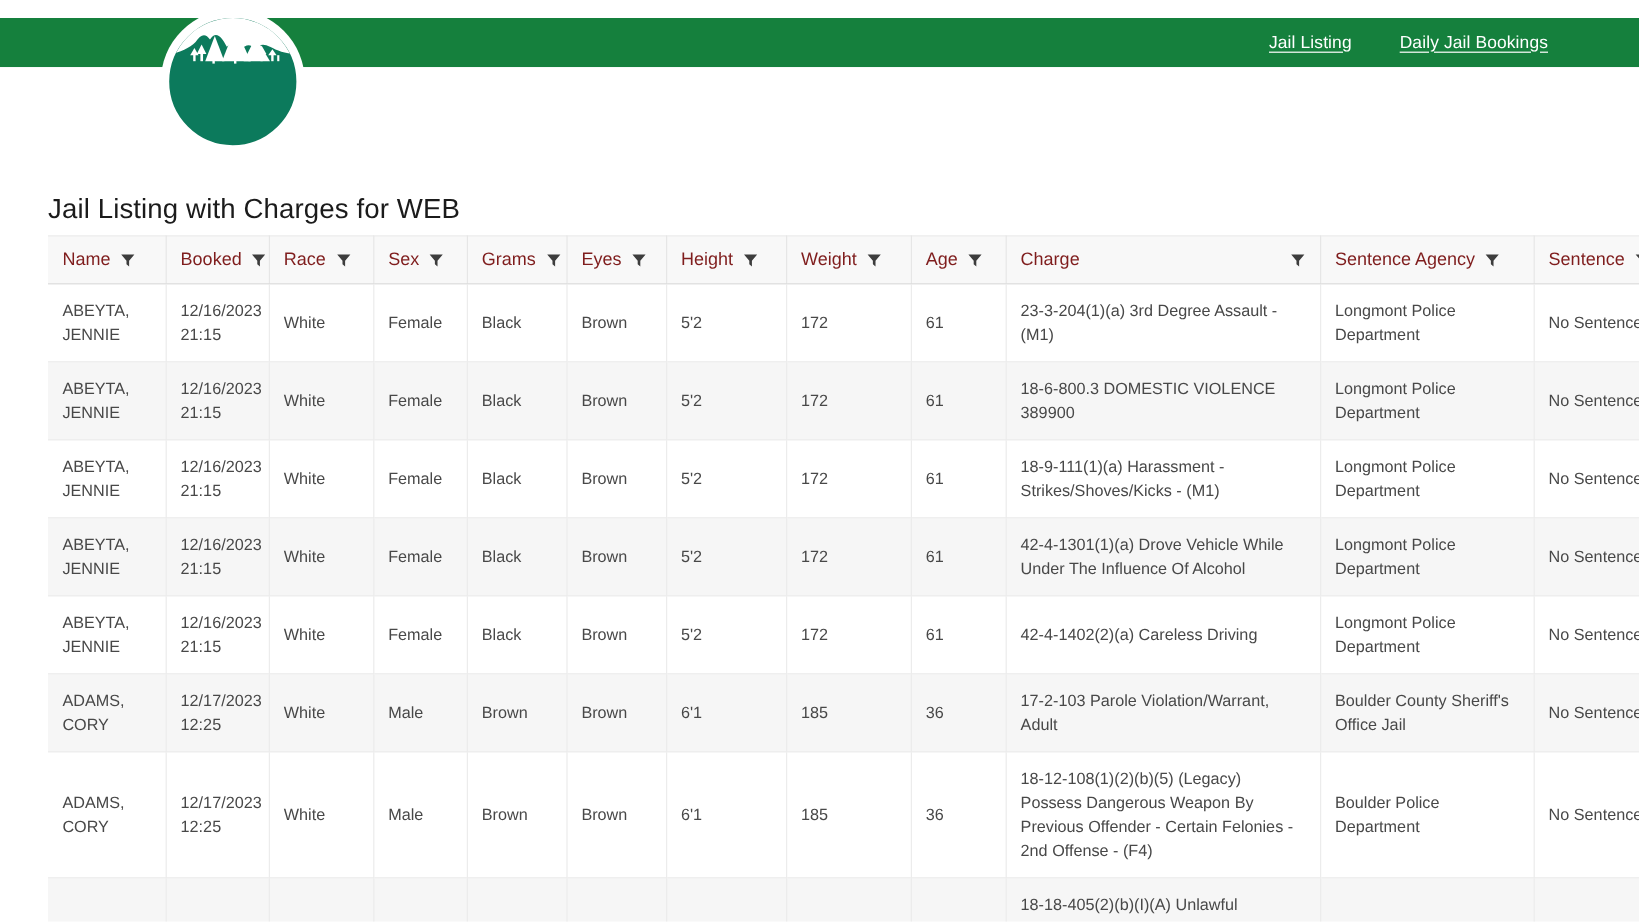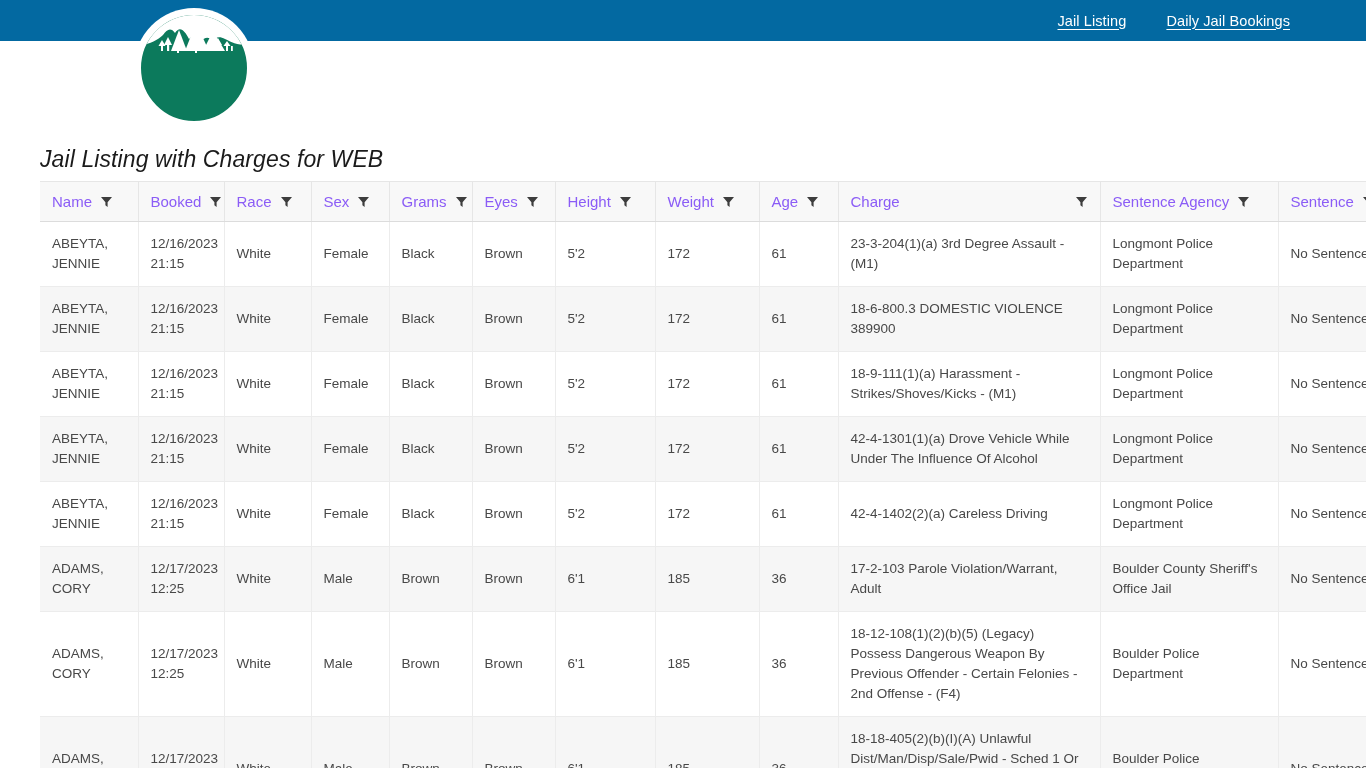--- a/index.html
+++ b/index.html
@@ -8,22 +8,23 @@
     width: 1366px; height: 768px;
     background: #ffffff;
     font-family: "Liberation Sans", sans-serif;
     overflow: hidden;
   }
 
   
   .topbar {
     position: relative;
     height: 41px;
-    background: #0369a1;
+    background: #15803d;
     width: 100%;
+    margin-top: 15px;
   }
   .nav {
     position: absolute;
     right: 76px;
     top: 0;
     height: 41px;
     display: flex;
     align-items: center;
     gap: 40px;
   }
@@ -75,41 +76,40 @@
 
   
   .header-space { height: 105px; background:#fff; position: relative; }
 
   .page-title {
     margin: 0 0 8px 40px;
     font-size: 23px;
     font-weight: normal;
     color: #1b1b1b;
     letter-spacing: .1px;
-    font-style: italic;
   }
 
   
   .table-scroll {
     margin-left: 40px;
     width: 1326px;
     overflow: hidden;
   }
   table.jail {
     border-collapse: collapse;
     table-layout: fixed;
     width: 1426px;
     font-size: 13.5px;
     color: #404040;
   }
   table.jail th {
     background: #f8f8f8;
     font-weight: normal;
     font-size: 15px;
-    color: #8b5cf6;
+    color: #7f1d1d;
     text-align: left;
     padding: 10px 12px 10px 12px;
     border-right: 1px solid #e6e6e6;
     border-bottom: 1px solid #dcdcdc;
     border-top: 1px solid #e6e6e6;
     height: 40px;
     vertical-align: middle;
     white-space: nowrap;
   }
   table.jail th .th-inner {

